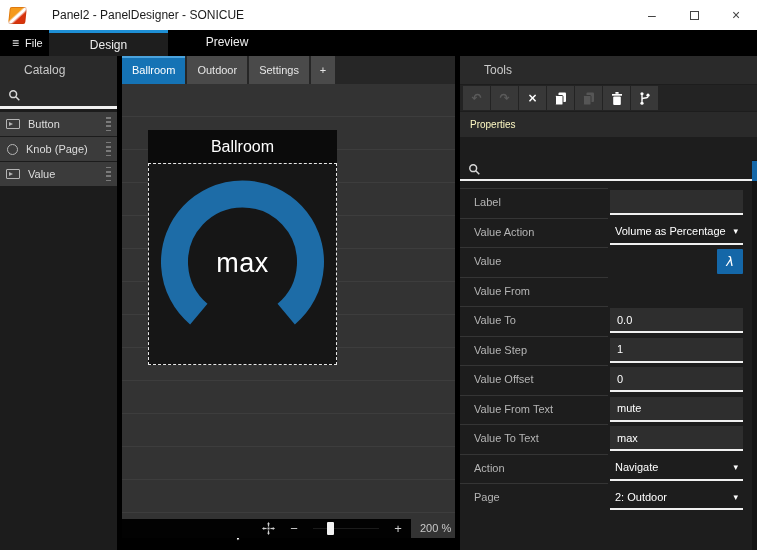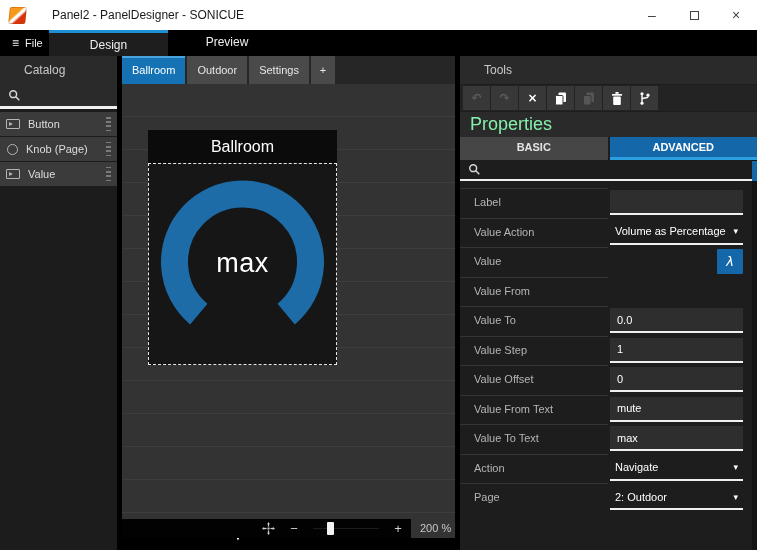--- a/index.html
+++ b/index.html
@@ -84,21 +84,21 @@
   .cursor { position:absolute; left:109px; top:440px; }
 
   
   .toolbar { position:absolute; left:0; top:29px; width:297px; height:26px; background:#232323;
              display:flex; gap:1px; padding-left:3px; align-items:center; }
   .tool-btn { width:27px; height:24px; background:#383838; display:flex; align-items:center;
               justify-content:center; color:#fff; font-size:13px; }
   .tool-btn.disabled { color:#5a5a5a; }
   .tool-glyph { font-family:"DejaVu Sans", sans-serif; font-weight:bold; font-size:12px; }
   .props-header { position:absolute; left:0; top:56px; width:297px; height:25px; background:#2a2a2a;
-                  color:#86efac; font-size:18px; display:flex; align-items:center; padding-left:10px; }
+                  color:#fef9c3; font-size:10px; display:flex; align-items:center; padding-left:10px; }
   .props-tabs { position:absolute; left:0; top:81px; width:297px; height:23px; display:flex; gap:2px; }
   .p-tab { flex:1; text-align:center; font-size:11px; font-weight:bold; color:#e3e3e3;
            background:#464646; line-height:20px; }
   .p-tab.active { background:#1467a8; color:#fff; border-bottom:3px solid #2b9fe0; }
   .props-search { position:absolute; left:0; top:104px; width:292px; height:21px;
                   border-bottom:2px solid #f0f0f0; display:flex; align-items:center; padding-left:8px; }
   .props-list { position:absolute; left:0; top:127px; width:292px; bottom:0; padding-top:5px; }
   .prop-row { position:relative; height:29.5px;padding-left:47px; }
   .prop-row::before { content:""; position:absolute; left:0; top:0; width:148px; height:1px; background:#353535; }
   .prop-label { position:absolute; left:14px; top:8px; font-size:11px; color:#b5b5b5; }
@@ -260,24 +260,20 @@
           <circle cx="5" cy="2.8" r="1.6" fill="#fff"></circle>
           <circle cx="5" cy="12.2" r="1.6" fill="#fff"></circle>
           <circle cx="11" cy="4.2" r="1.6" fill="#fff"></circle>
           <path d="M5 4.2 V10.8 M5 8.5 C5 6 11 8 11 5.6" fill="none" stroke="#fff" stroke-width="1.4"></path>
         </svg>
       </div>
     </div>
 
     <div class="props-header">Properties</div>
 
-    <div class="props-tabs">
-      <div class="p-tab">BASIC</div>
-      <div class="p-tab active">ADVANCED</div>
-    </div>
 
     <div class="props-search">
       <svg width="13" height="13" viewBox="0 0 13 13">
         <circle cx="5.2" cy="5.2" r="3.4" fill="none" stroke="#d8d8d8" stroke-width="1.5"></circle>
         <line x1="7.8" y1="7.8" x2="11.3" y2="11.3" stroke="#d8d8d8" stroke-width="1.5"></line>
       </svg>
     </div>
 
     <div class="props-list">
 

